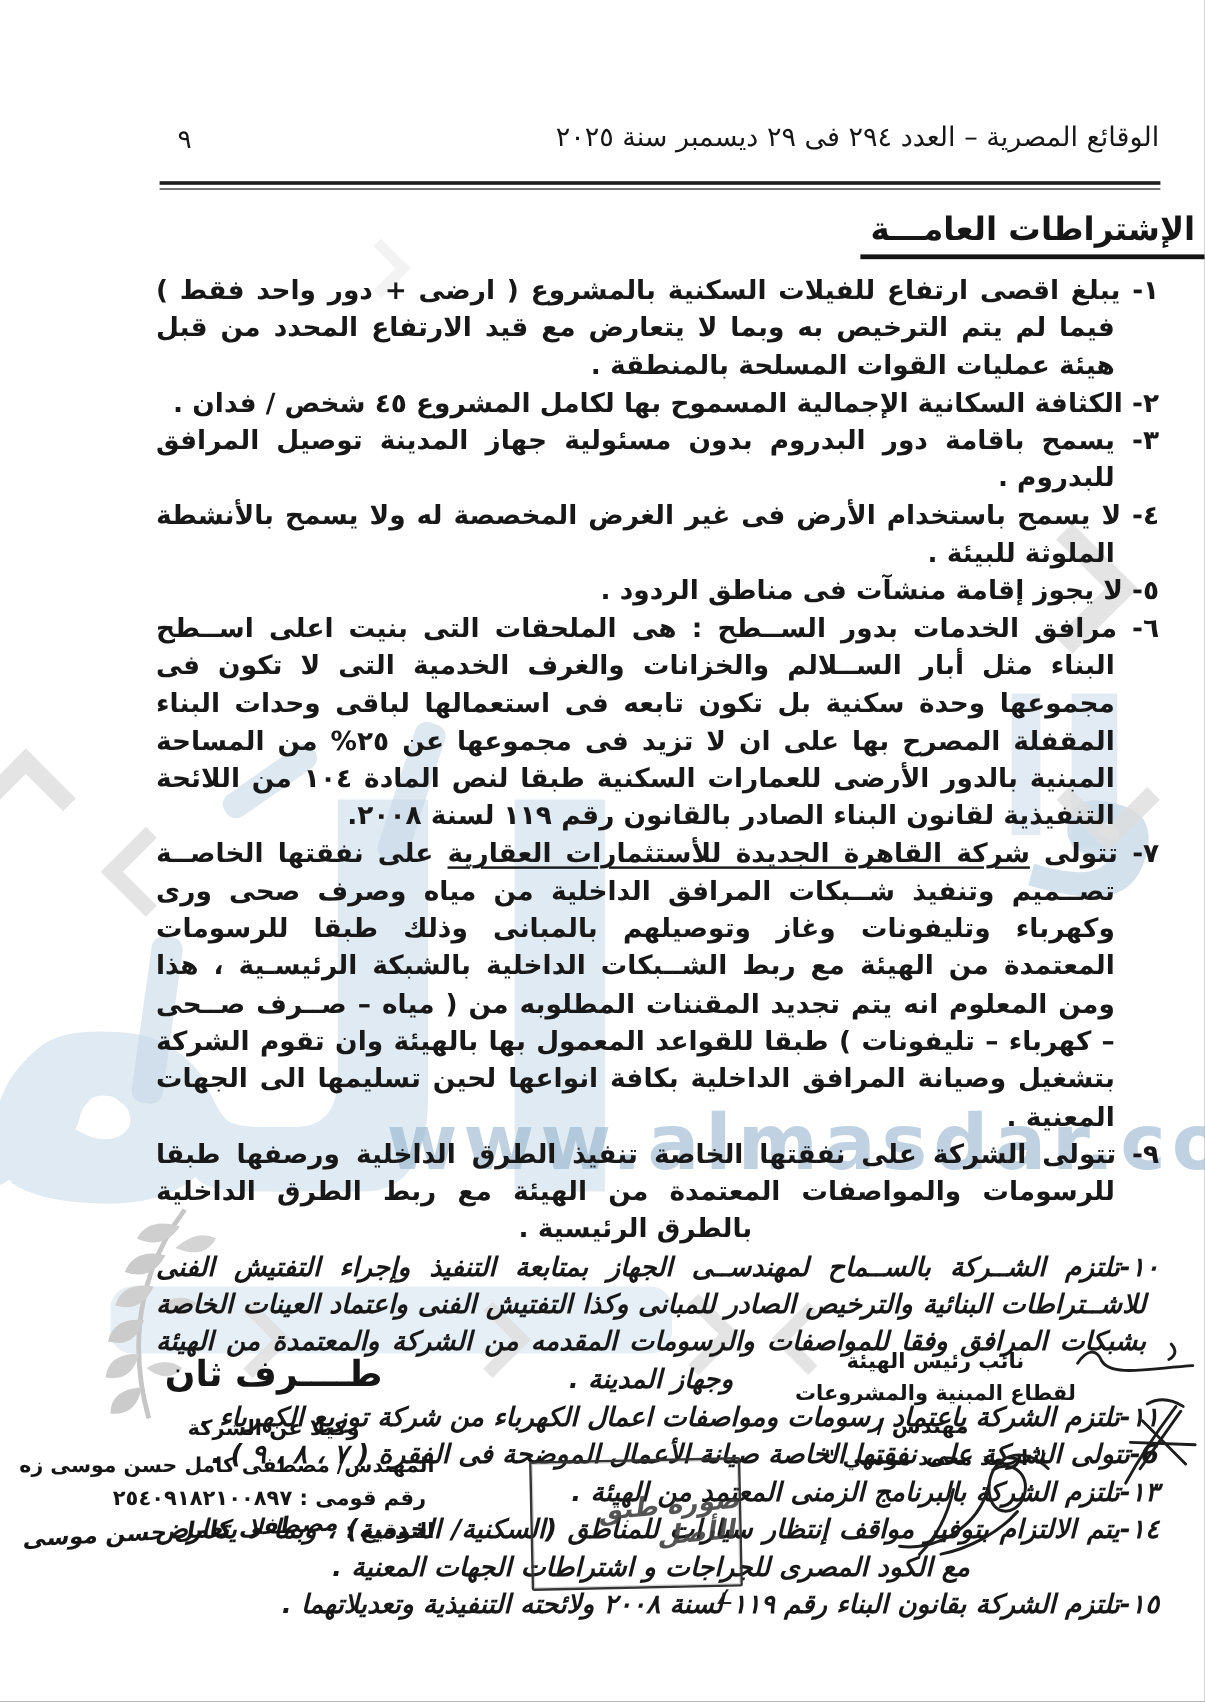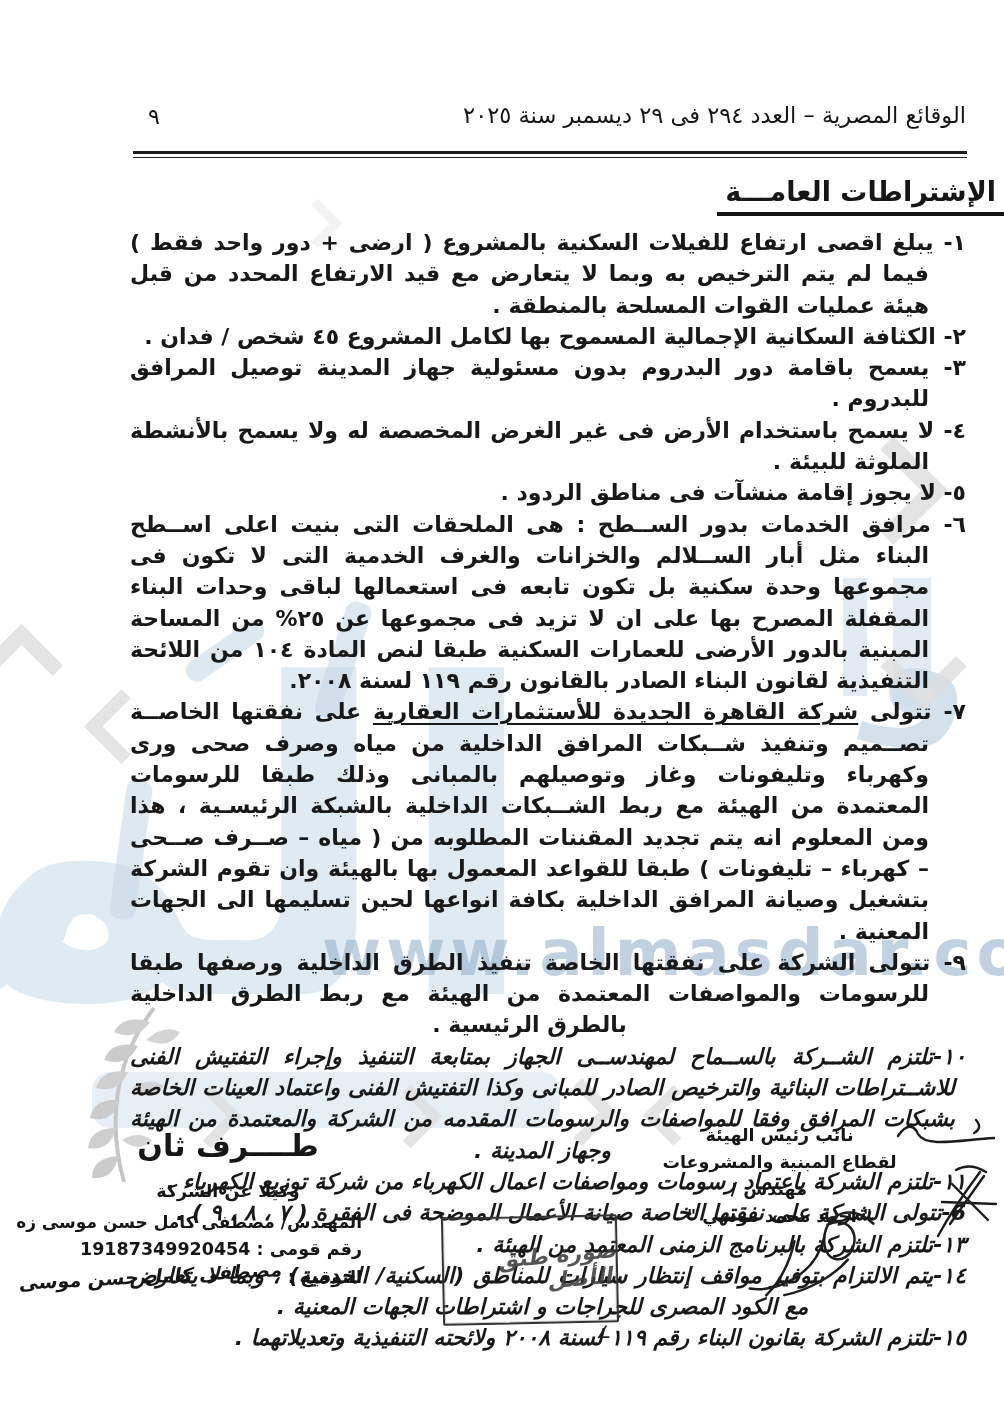--- a/index.html
+++ b/index.html
@@ -138,21 +138,21 @@
       <path d="M92,40 C80,78 40,92 14,86"></path>
       <path d="M62,42 C56,62 46,80 30,94"></path>
       <path d="M114,64 C98,80 72,92 48,95"></path>
     </g>
   </svg>
 
   <div class="layer party party-second">
     <div class="party-title">طــــرف ثان</div>
     <div class="party-line" style="margin-bottom:4px;">وكيلا عن الشركة</div>
     <div class="party-line nowrap" style="font-size:17px;">المهندس/ مصطفى كامل حسن موسى زه</div>
-    <div class="party-line nowrap">رقم قومى : 19187349920454</div>
+    <div class="party-line nowrap">رقم قومى : ٢٥٤٠٩١٨٢١٠٠٨٩٧</div>
     <div class="party-line nowrap">
       <span>التوقيع : </span>
       <span class="script">مصطفى كامل حسن موسى</span>
     </div>
   </div>
 
   <div class="layer stamp">
     <span class="stamp-text">صورة طبق الأصل</span>
   </div>
   <div class="layer stamp-mark">∠</div>

